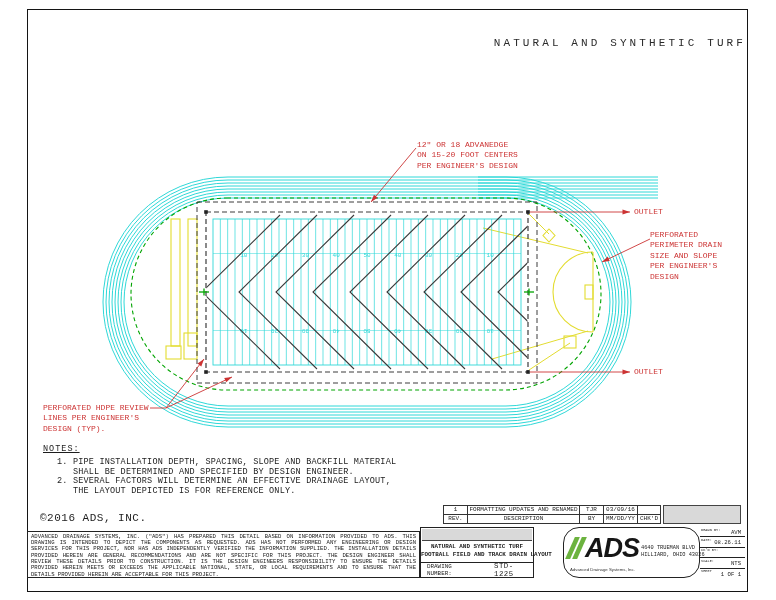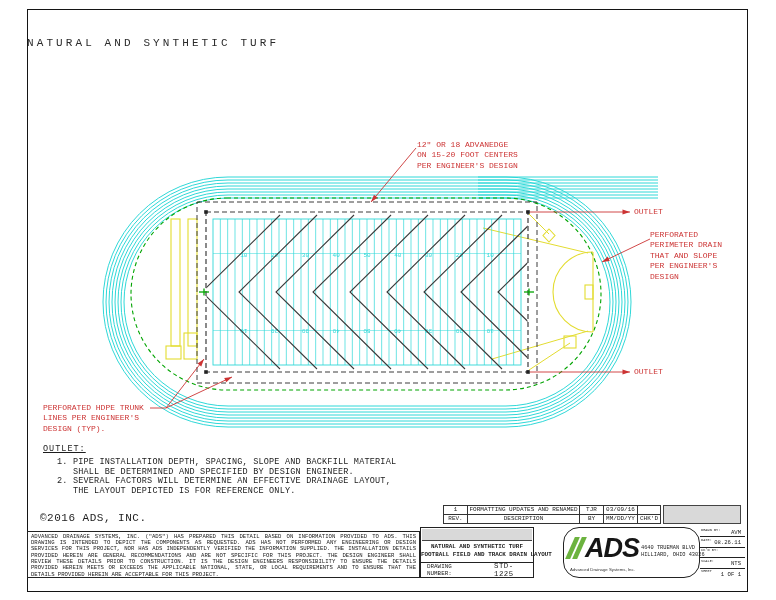--- a/index.html
+++ b/index.html
@@ -1,19 +1,19 @@
 <!DOCTYPE html>
 <html><head>
 <meta charset="utf-8">
 <style>
   html,body{margin:0;padding:0;background:#ffffff;width:776px;height:600px;overflow:hidden;}
   .stage{position:relative;width:776px;height:600px;font-family:"Liberation Mono","DejaVu Sans Mono",monospace;color:#1c1c1c;}
   .abs{position:absolute;}
   .page-border{left:27px;top:9px;width:719px;height:581px;border:1.6px solid #141414;}
-  .sheet-title{left:27px;top:36px;width:719px;text-align:left;font-size:11px;line-height:14px;letter-spacing:3.1px;color:#2a2a2a;}
+  .sheet-title{left:27px;top:36px;width:719px;text-align:right;font-size:11px;line-height:14px;letter-spacing:3.1px;color:#2a2a2a;}
   .red-note{color:#cc3333;font-size:8px;line-height:10.4px;white-space:pre;letter-spacing:0px;}
   .notes-head{left:43px;top:444px;font-size:8.5px;text-decoration:underline;letter-spacing:1px;}
   .notes-body{left:57px;top:458px;font-size:8.5px;line-height:9.7px;white-space:pre;letter-spacing:0.2px;}
   .copyright{left:40px;top:512px;font-size:11px;letter-spacing:0.5px;}
   .disclaimer{left:27px;top:531px;width:393px;height:47px;border:1.2px solid #222;box-sizing:border-box;
     font-size:5.6px;line-height:6.35px;padding:1.5px 3px;text-align:justify;letter-spacing:0px;color:#222;}
   
   .revtable{left:443px;top:505px;width:218px;height:19px;border:1px solid #333;box-sizing:border-box;
     display:grid;grid-template-columns:24px 112px 24px 34px 1fr;grid-template-rows:1fr 1fr;font-size:6px;}
   .revtable div{border-right:1px solid #333;border-bottom:1px solid #333;display:flex;align-items:center;justify-content:center;white-space:nowrap;overflow:hidden;}
@@ -200,29 +200,29 @@
     </svg>
 
   <div class="abs sheet-title"><span>NATURAL AND SYNTHETIC TURF</span><br></div>
 
   <div class="abs red-note" style="left:417px;top:140px;">12" OR 18 ADVANEDGE
 ON 15-20 FOOT CENTERS
 PER ENGINEER'S DESIGN</div>
   <div class="abs red-note" style="left:634px;top:207px;">OUTLET</div>
   <div class="abs red-note" style="left:650px;top:230px;">PERFORATED
 PERIMETER DRAIN
-THAT AND SLOPE
+SIZE AND SLOPE
 PER ENGINEER'S
 DESIGN</div>
   <div class="abs red-note" style="left:634px;top:367px;">OUTLET</div>
-  <div class="abs red-note" style="left:43px;top:403px;">PERFORATED HDPE TRUNK
+  <div class="abs red-note" style="left:43px;top:403px;">PERFORATED HDPE REVIEW
 LINES PER ENGINEER'S
 DESIGN (TYP).</div>
 
-  <div class="abs notes-head">OUTLET:</div>
+  <div class="abs notes-head">NOTES:</div>
   <div class="abs notes-body">1. PIPE INSTALLATION DEPTH, SPACING, SLOPE AND BACKFILL MATERIAL
    SHALL BE DETERMINED AND SPECIFIED BY DESIGN ENGINEER.
 2. SEVERAL FACTORS WILL DETERMINE AN EFFECTIVE DRAINAGE LAYOUT,
    THE LAYOUT DEPICTED IS FOR REFERENCE ONLY.</div>
 
   <div class="abs copyright">©2016 ADS, INC.</div>
 
   <div class="abs disclaimer">ADVANCED DRAINAGE SYSTEMS, INC. ("ADS") HAS PREPARED THIS DETAIL BASED ON INFORMATION PROVIDED TO ADS.  THIS DRAWING IS INTENDED TO DEPICT THE COMPONENTS AS REQUESTED.  ADS HAS NOT PERFORMED ANY ENGINEERING OR DESIGN SERVICES FOR THIS PROJECT, NOR HAS ADS INDEPENDENTLY VERIFIED THE INFORMATION SUPPLIED.  THE INSTALLATION DETAILS PROVIDED HEREIN ARE GENERAL RECOMMENDATIONS AND ARE NOT SPECIFIC FOR THIS PROJECT.  THE DESIGN ENGINEER SHALL REVIEW THESE DETAILS PRIOR TO CONSTRUCTION.  IT IS THE DESIGN ENGINEERS RESPONSIBILITY TO ENSURE THE DETAILS PROVIDED HEREIN MEETS OR EXCEEDS THE APPLICABLE NATIONAL, STATE, OR LOCAL REQUIREMENTS AND TO ENSURE THAT THE DETAILS PROVIDED HEREIN ARE ACCEPTABLE FOR THIS PROJECT.</div>
 
   <div class="abs revtable">

